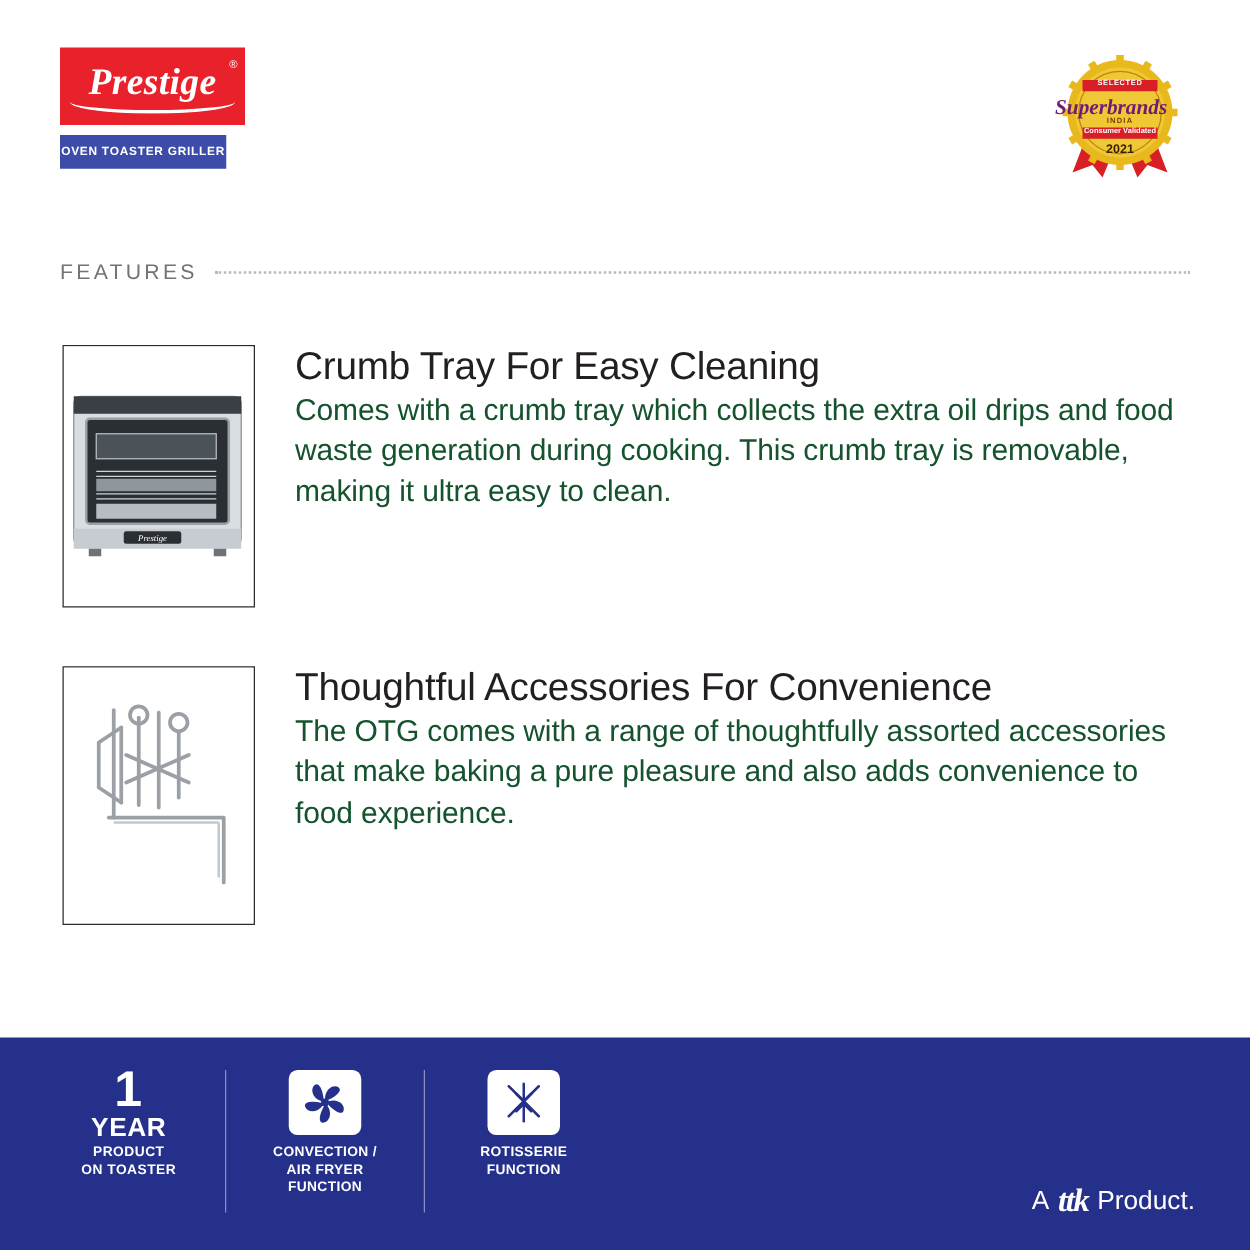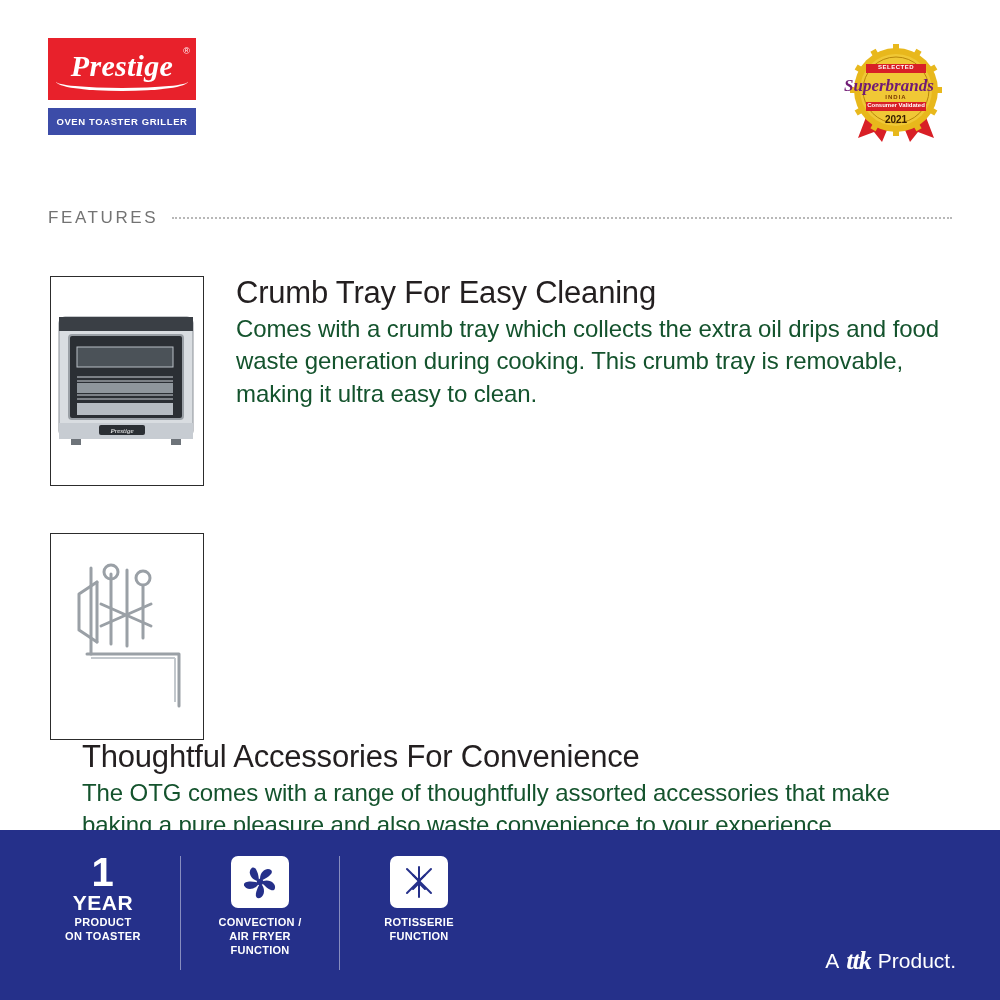--- a/index.html
+++ b/index.html
@@ -76,21 +76,21 @@
   .brand-reg {
     position: absolute;
     right: 6px;
     top: 8px;
     color: #ffffff;
     font-size: 9px;
     z-index: 3;
   }
 
   .brand-sub {
-    width: 148px;
+    width: 133px;
     height: 27px;
     background: #3c4ca8;
     margin-top: 8px;
     color: #ffffff;
     font-size: 9.5px;
     font-weight: bold;
     letter-spacing: 0.6px;
     display: flex;
     align-items: center;
     justify-content: center;
@@ -130,21 +130,21 @@
 
   
   .feature {
     position: absolute;
     left: 50px;
     right: 40px;
     display: flex;
     align-items: flex-start;
   }
   .feature-1 { top: 276px; }
-  .feature-2 { top: 533px; flex-direction: column; }
+  .feature-2 { top: 533px; }
 
   .thumb {
     width: 152px;
     height: 208px;
     border: 1.5px solid #2c2c2c;
     background: #ffffff;
     flex: 0 0 auto;
     position: relative;
     overflow: hidden;
   }
@@ -370,21 +370,21 @@
           <path d="M50 92 L100 70"></path>
         </g>
         <g stroke="#c3c8cd" stroke-width="2" fill="none">
           <path d="M40 124 L124 124"></path>
           <path d="M124 124 L124 168"></path>
         </g>
       </svg>
     </div>
     <div class="feature-text">
       <h2 class="feature-heading">Thoughtful Accessories For Convenience</h2>
-      <p class="feature-body">The OTG comes with a range of thoughtfully assorted accessories that make baking a pure pleasure and also waste convenience to your experience.</p>
+      <p class="feature-body">The OTG comes with a range of thoughtfully assorted accessories that make baking a pure pleasure and also adds convenience to food experience.</p>
     </div>
   </div>
 
   <div class="footer">
 
     <div class="footer-left">
 
       <div class="warranty">
         <div class="warranty-num">1</div>
         <div class="warranty-year">YEAR</div>

